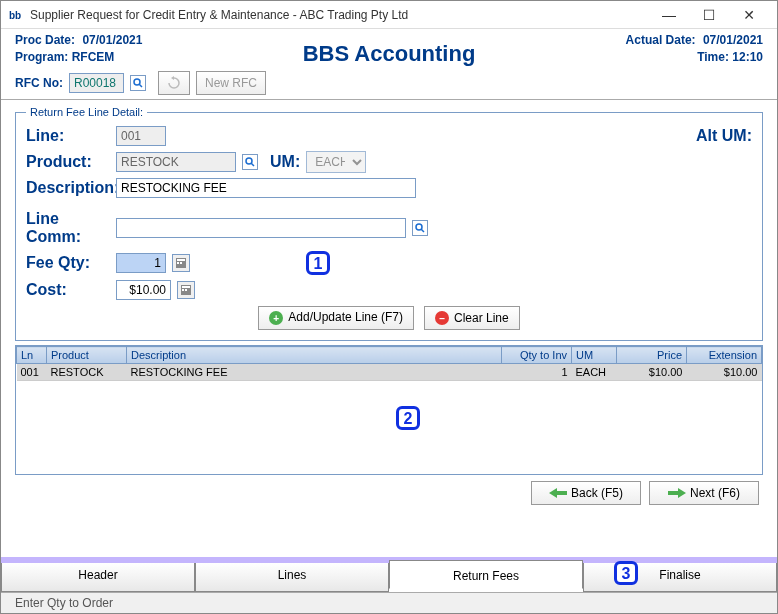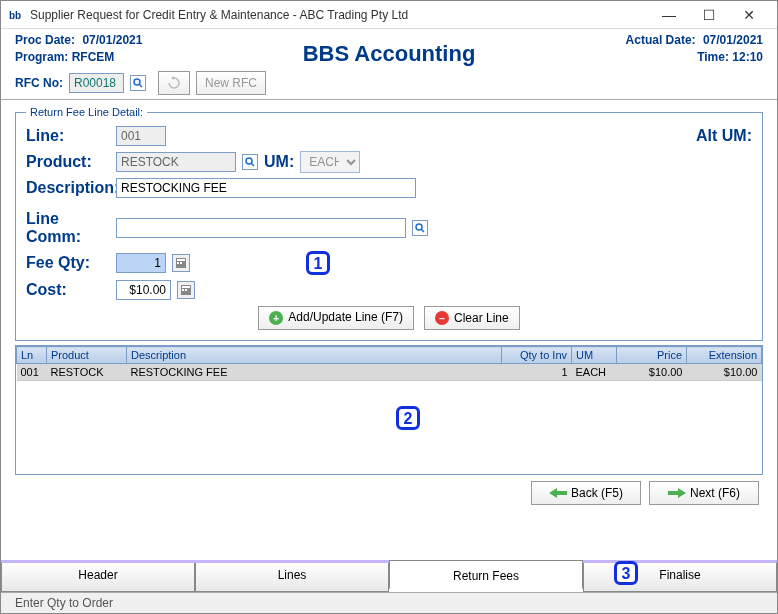--- a/index.html
+++ b/index.html
@@ -182,21 +182,21 @@
   }
   .grid .num { text-align:right;}
   .nav-row{
     display:flex;
     justify-content:flex-end;
     gap:8px;
     padding:6px 4px;
   }
   .tabs {
     display:flex;
-    border-top:3px solid #c4b5fd;
+    border-top:6px solid #c4b5fd;
   }
   .tab {
     flex:1;
     text-align:center;
     padding:5px 0;
     border:1px solid #888;
     border-top:none;
     background:linear-gradient(#fff,#e8e8e8);
     font-size:12px;
     position:relative;
@@ -310,21 +310,21 @@
 
         <div class="row">
           <span class="flab">Product:</span>
           <input class="input ro" style="width: 120px;" value="RESTOCK">
           <span class="search-ic">
             <svg width="12" height="12">
                 <circle cx="5" cy="5" r="3" stroke="#1b6dd1" fill="none" stroke-width="1.5"></circle>
                 <line x1="7" y1="7" x2="10" y2="10" stroke="#1b6dd1" stroke-width="1.5"></line>
               </svg>
           </span>
-          <span class="flab" style="width:auto;margin-left:0;">UM:</span>
+          <span class="flab" style="width:auto;margin-left:6px;">UM:</span>
           <select class="input ro" style="width:60px;height:22px;" disabled="">
             <option>EACH</option>
           </select>
         </div>
 
         <div class="row">
           <span class="flab">Description:</span>
           <input class="input" style="width: 300px;" value="RESTOCKING FEE">
         </div>
 

